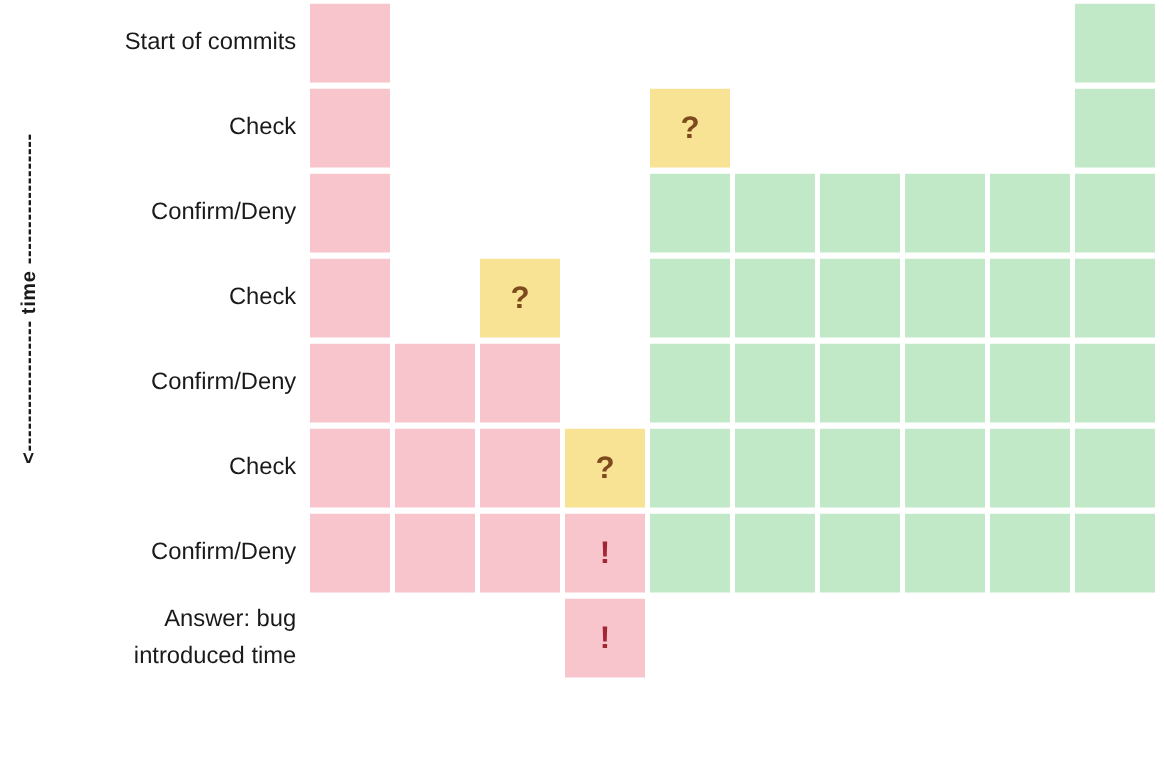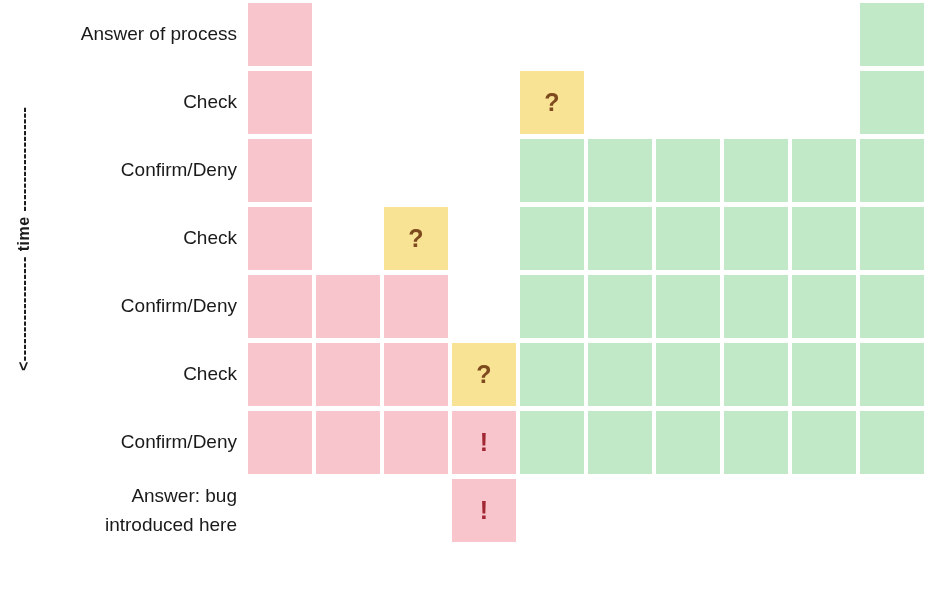--- a/index.html
+++ b/index.html
@@ -74,29 +74,29 @@
   }
 </style>
 </head>
 <body>
 
 <div class="canvas">
 
   <div class="time-axis">&lt;------------------ time ------------------</div>
 
   <div class="row-labels">
-      <div class="row-label">Answer of process</div>
+      <div class="row-label">Start of commits</div>
       <div class="row-label">Check</div>
       <div class="row-label">Confirm/Deny</div>
       <div class="row-label">Check</div>
       <div class="row-label">Confirm/Deny</div>
       <div class="row-label">Check</div>
       <div class="row-label">Confirm/Deny</div>
       <div class="row-label">Answer: bug
-introduced here</div>
+introduced time</div>
     </div>
 
   <div class="grid">
       <div class="cell bad"></div>
       <div class="cell empty"></div>
       <div class="cell empty"></div>
       <div class="cell empty"></div>
       <div class="cell empty"></div>
       <div class="cell empty"></div>
       <div class="cell empty"></div>

